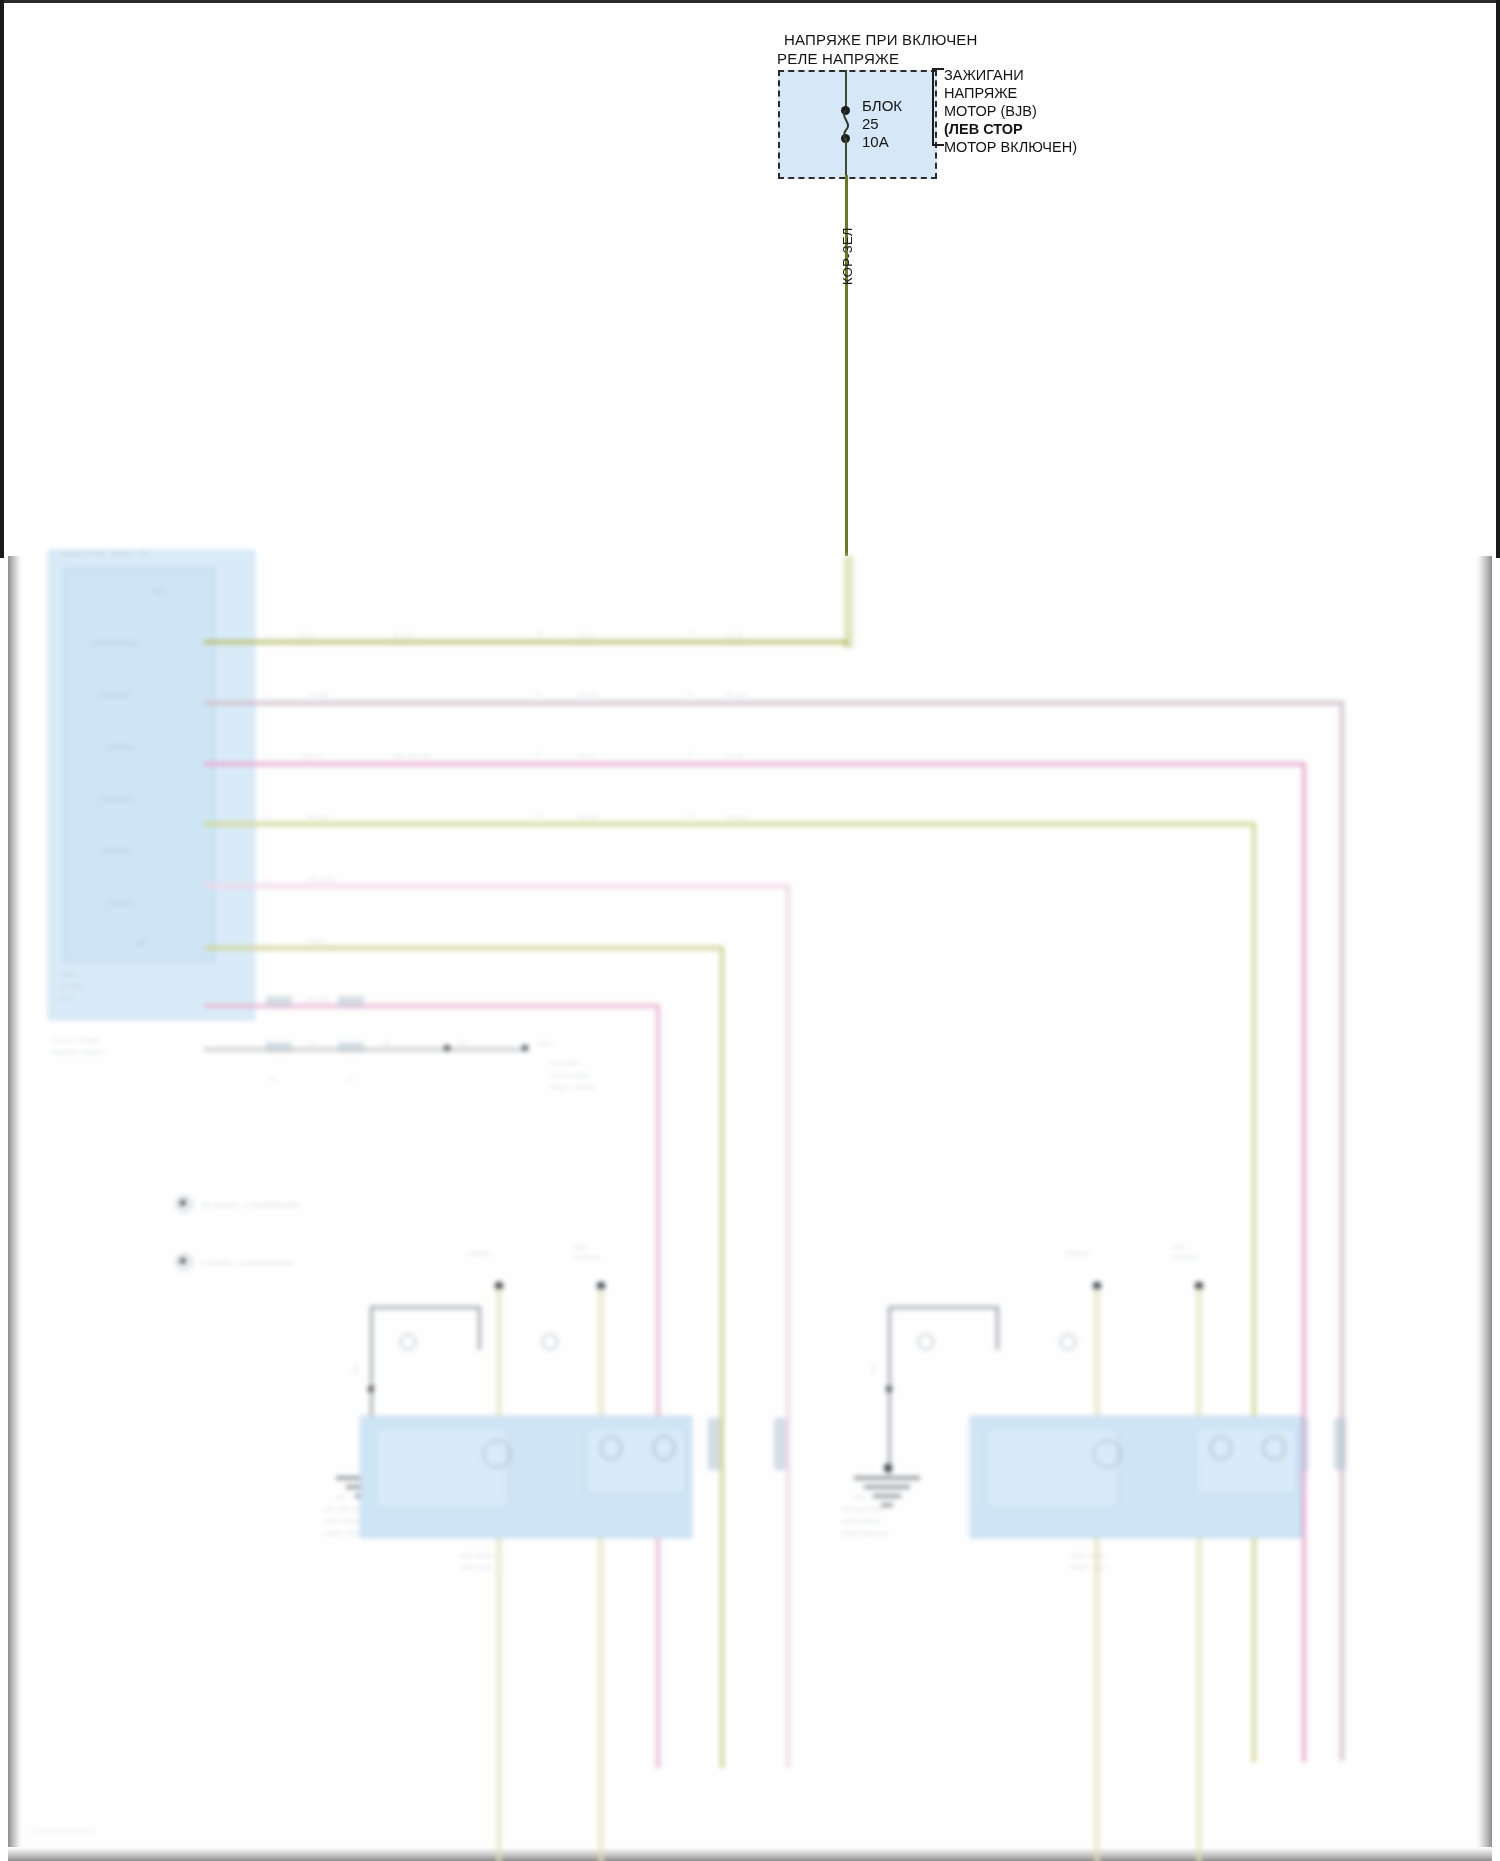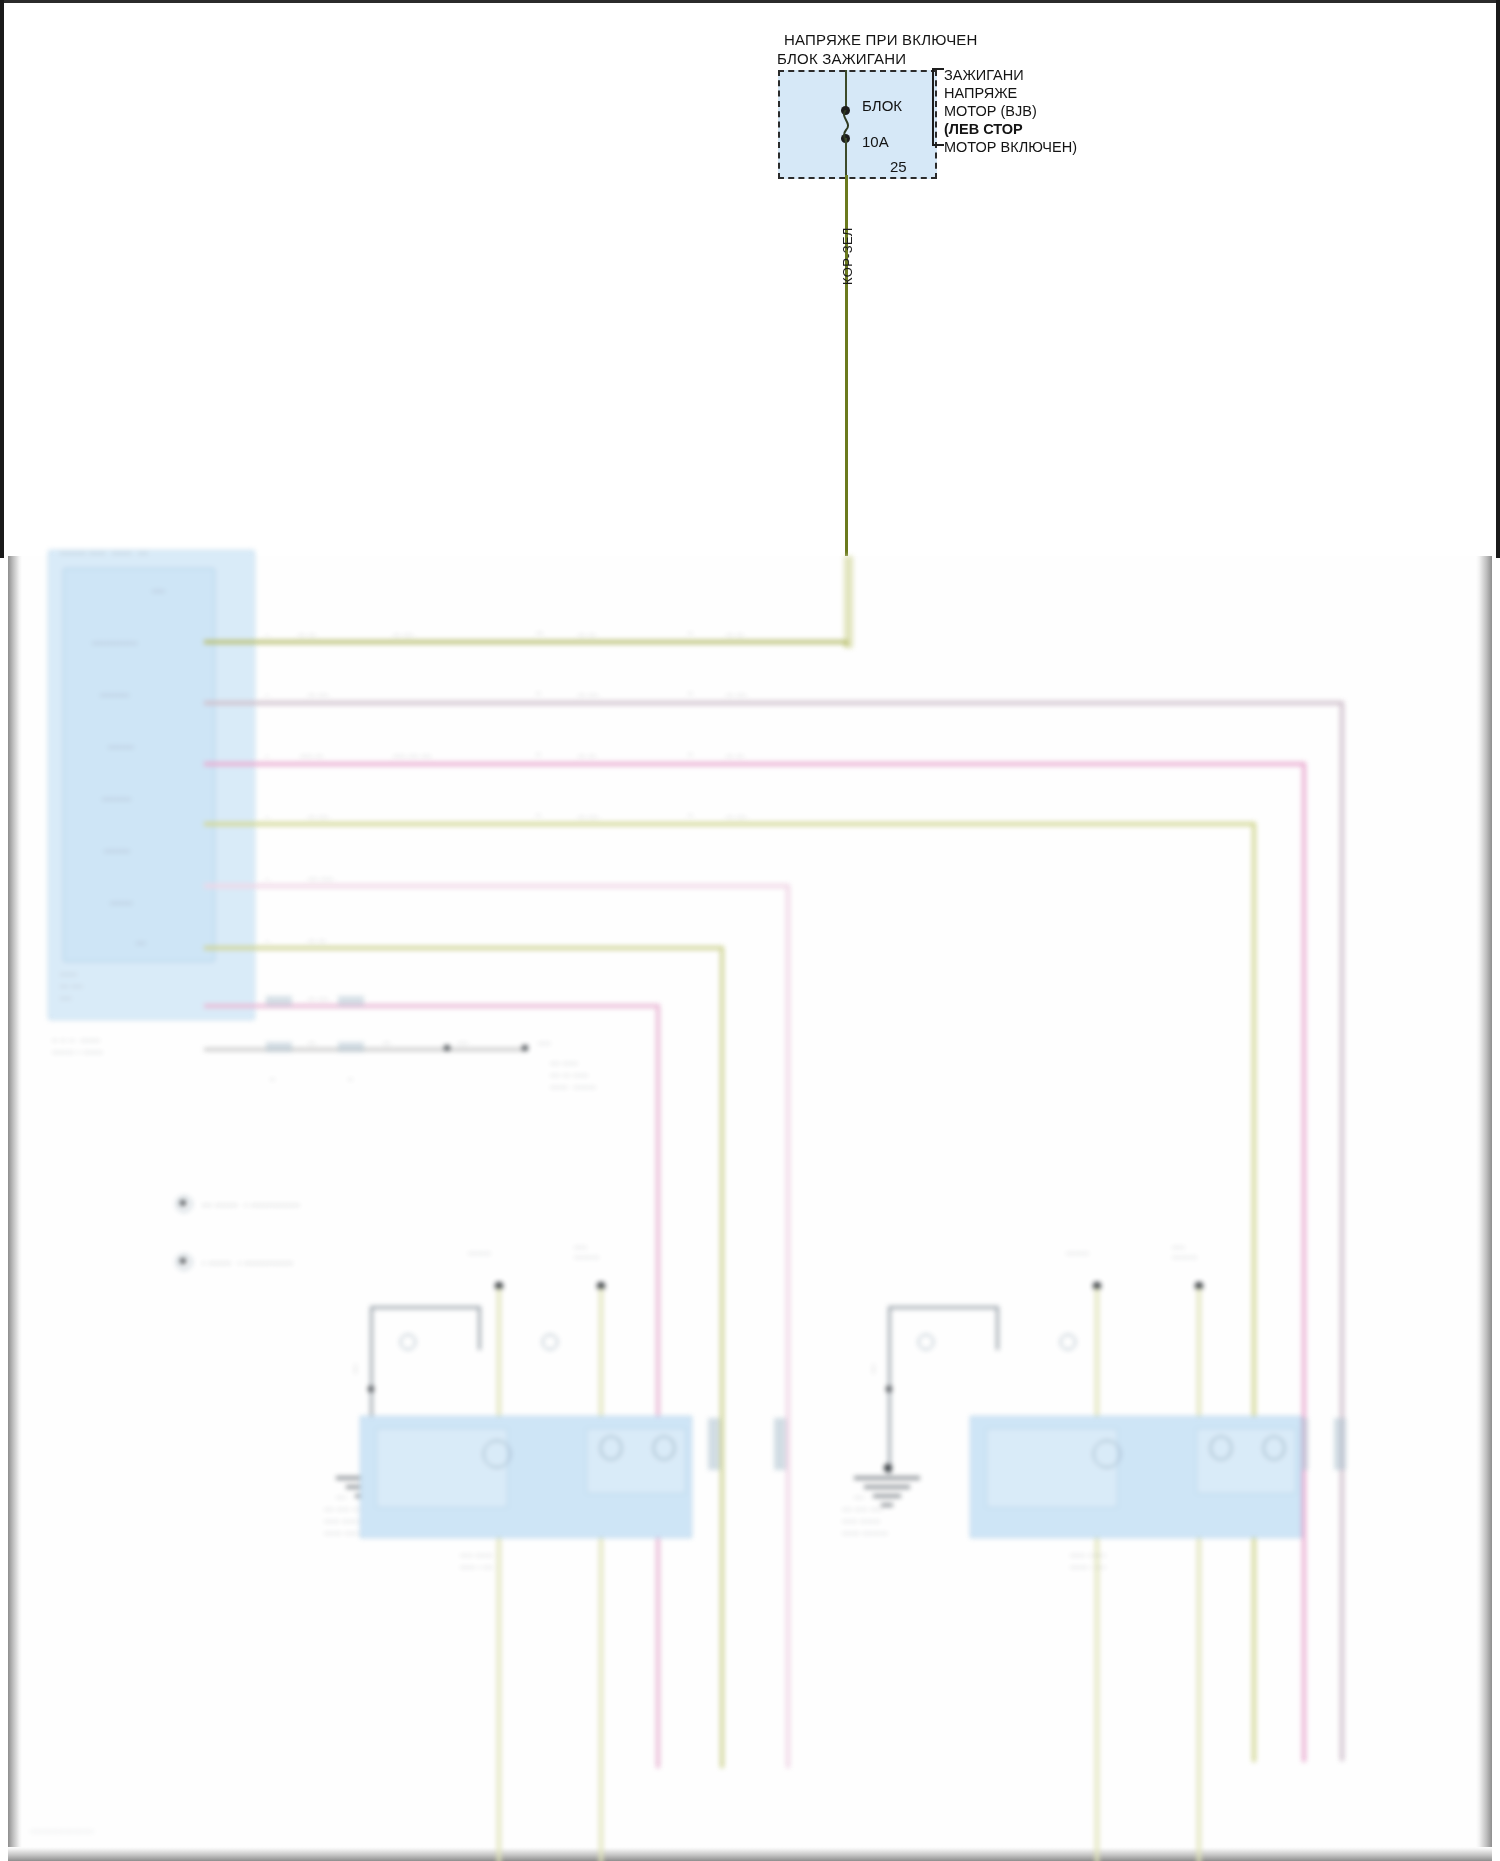--- a/index.html
+++ b/index.html
@@ -67,36 +67,36 @@
 <body>
 
 <div id="page">
 
   <div class="sheet-top">
     <div class="edge-t"></div>
     <div class="edge-l"></div>
     <div class="edge-r"></div>
 
     <div class="txt hdr" style="left:784px;top:30px;">НАПРЯЖЕ ПРИ ВКЛЮЧЕН</div>
-    <div class="txt hdr" style="left:777px;top:49px;">БЛОК ЗАЖИГАНИ</div>
+    <div class="txt hdr" style="left:777px;top:49px;">РЕЛЕ НАПРЯЖЕ</div>
 
     <div class="box-dash" style="left:778px;top:70px;width:155px;height:105px;"></div>
 
     <div class="wire wv" style="left:845px;top:70px;height:40px;background:#3c4a2a;"></div>
 
     <div class="node" style="left:841px;top:106px;"></div>
     <div class="node" style="left:841px;top:134px;"></div>
     <svg class="fuse-squig" style="left:838px;top:110px;" viewBox="0 0 18 34">
       <path d="M8 0 C 1 7, 15 13, 8 20 C 3 26, 9 30, 8 34" fill="none" stroke="#2f3a22" stroke-width="2"></path>
     </svg>
 
     <div class="wire wv" style="left:845px;top:138px;height:37px;background:#3c4a2a;"></div>
 
     <div class="txt fuselbl" style="left:862px;top:96px;">БЛОК</div>
-    <div class="txt fuselbl" style="left:890px;top:114px;margin-top:43px;">25</div>
+    <div class="txt fuselbl" style="left:862px;top:114px;">25</div>
     <div class="txt fuselbl" style="left:862px;top:132px;">10А</div>
 
     <div class="bracket" style="left:932px;top:68px;height:78px;"></div>
     <div class="txt bjblbl" style="left:944px;top:66px;">ЗАЖИГАНИ</div>
     <div class="txt bjblbl" style="left:944px;top:84px;">НАПРЯЖЕ</div>
     <div class="txt bjblbl" style="left:944px;top:102px;">МОТОР (BJB)</div>
     <div class="txt bjblbl" style="left:944px;top:120px;font-weight:bold;">(ЛЕВ СТОР</div>
     <div class="txt bjblbl" style="left:944px;top:138px;">МОТОР ВКЛЮЧЕН)</div>
 
     <div class="wire wv" style="left:845px;top:175px;height:383px;width:3px;background:#6b7a1e;"></div>

